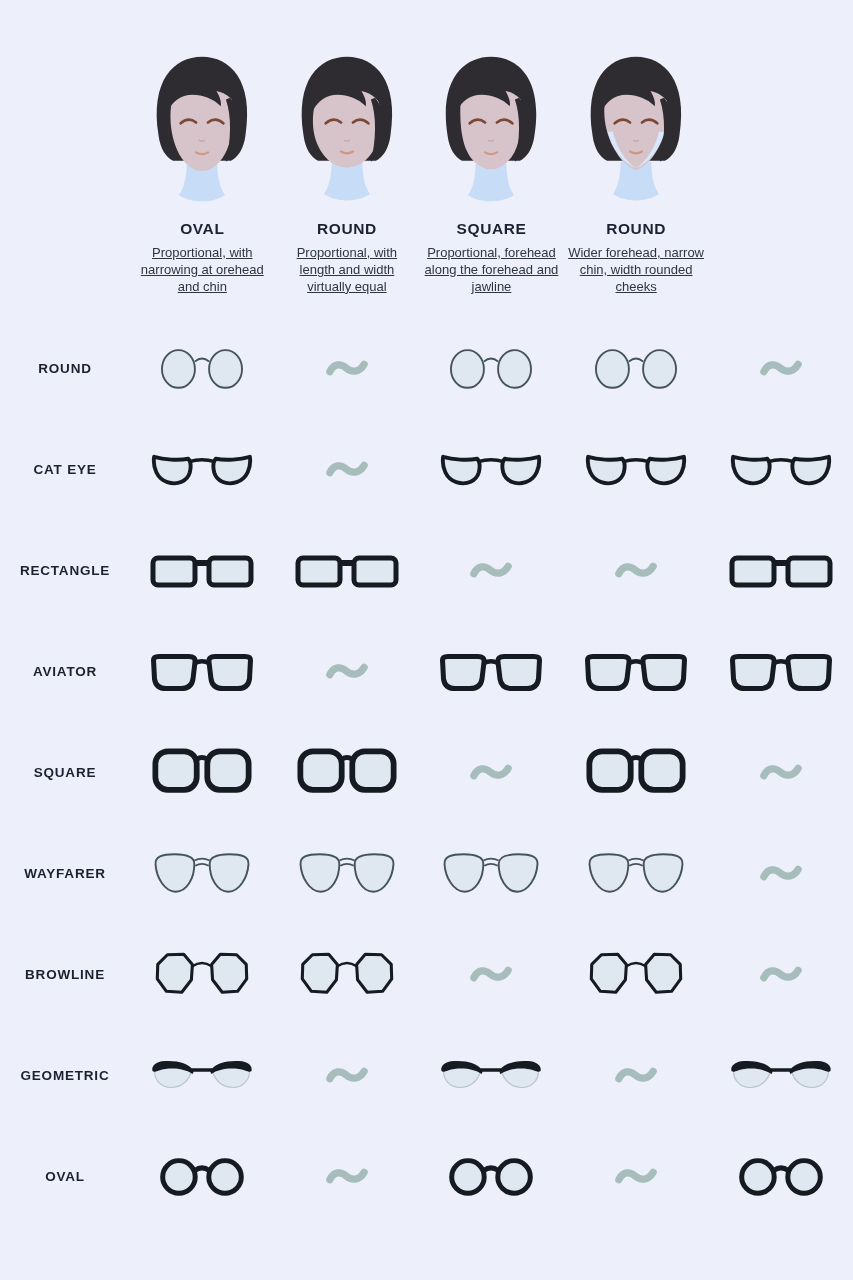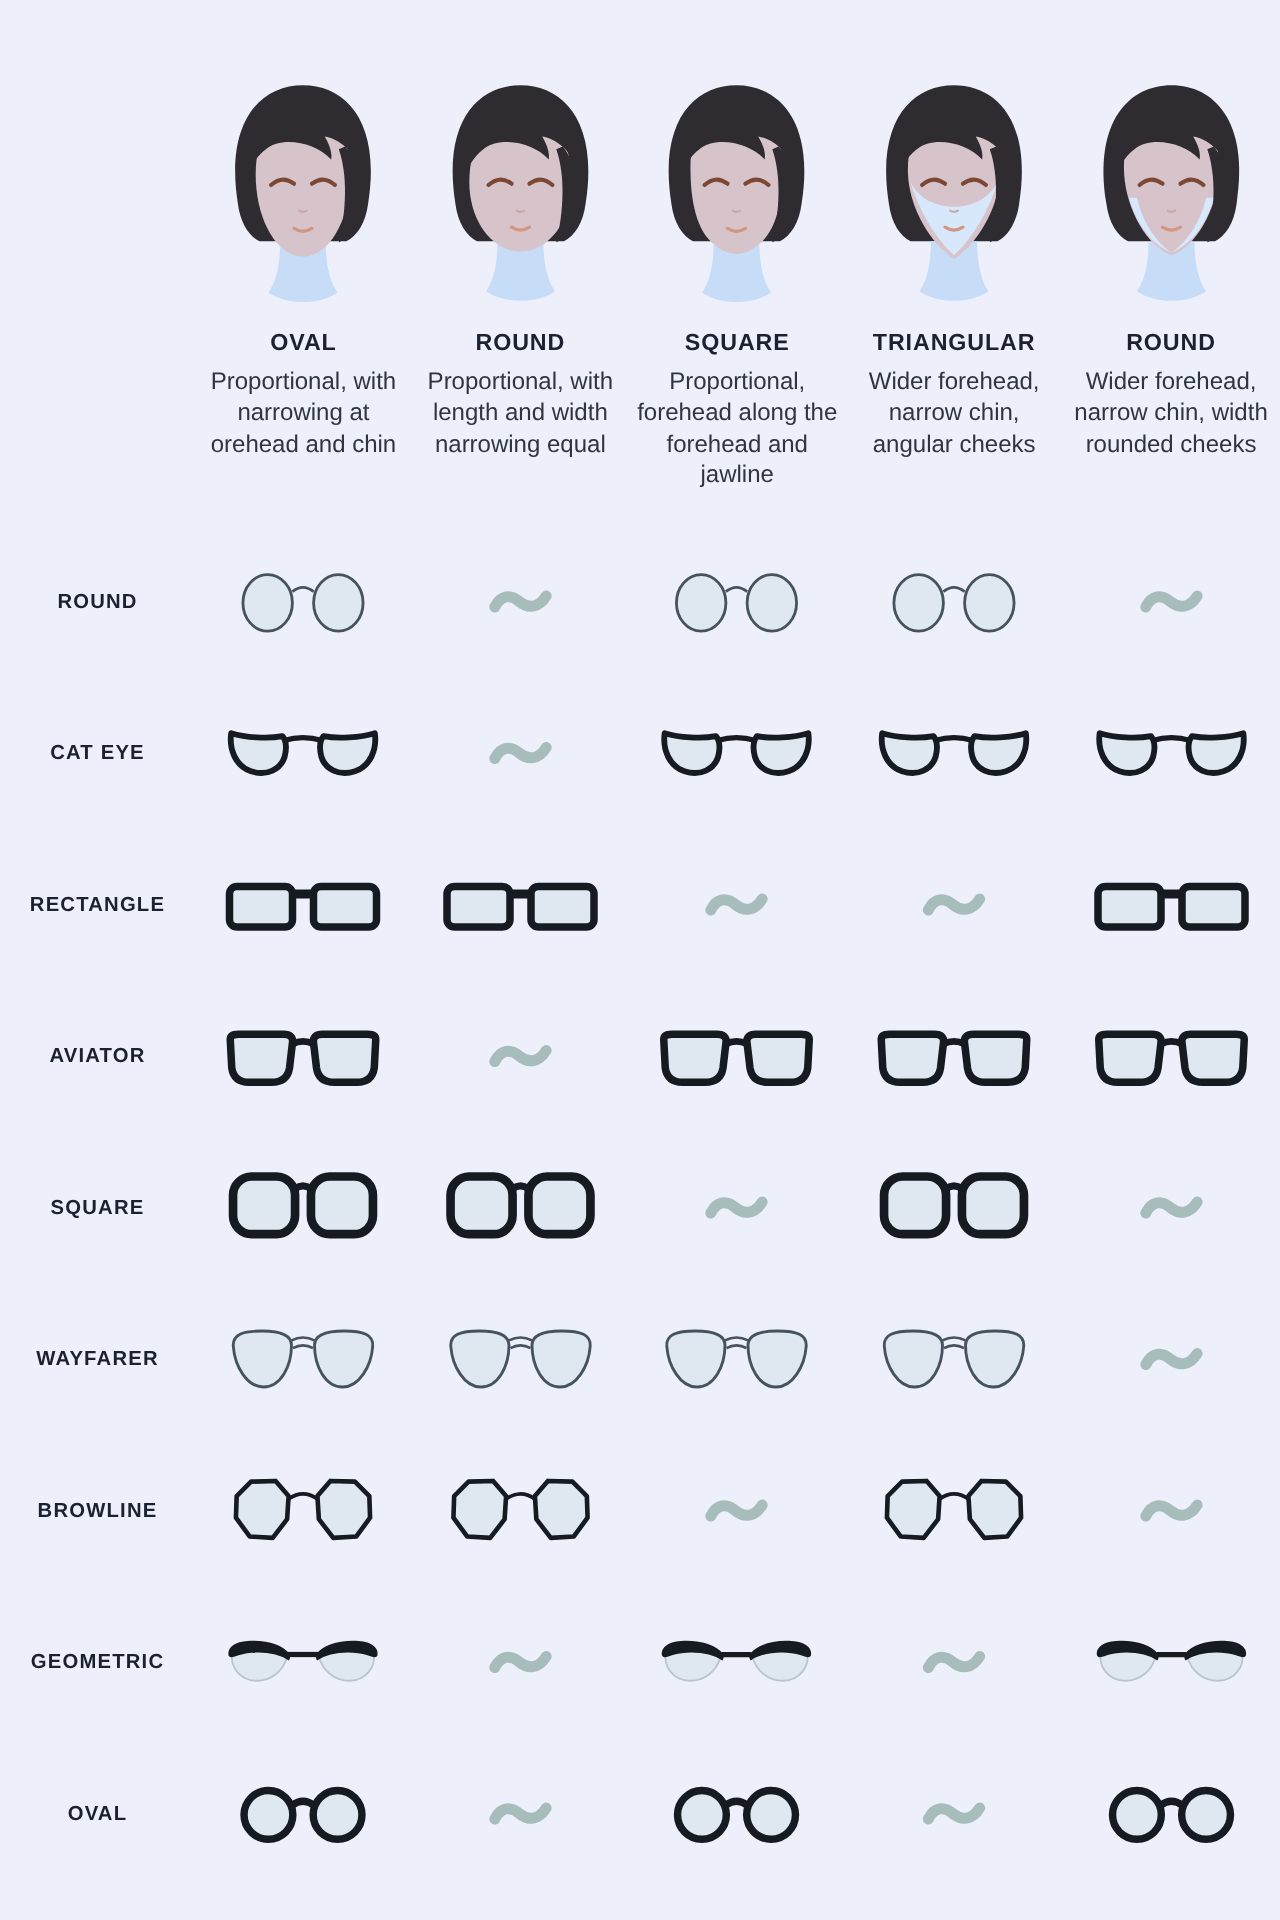--- a/index.html
+++ b/index.html
@@ -33,24 +33,25 @@
   .face-illustration{line-height:0;}
   .face-name{
     margin-top:8px;
     font-size:15.5px;
     font-weight:bold;
     letter-spacing:.6px;
     color:var(--label-text);
   }
   .face-desc{
     margin-top:7px;
-    font-size:16px;
+    font-size:13px;
     line-height:1.3;
     color:var(--desc-text);
     max-width:138px;
+    text-decoration:underline;
   }
   
   #matrix{margin-top:22px;}
   .g-row{
     display:grid;
     grid-template-columns:130px repeat(5,1fr);
     align-items:center;
     height:101px;
   }
   .row-label{
@@ -109,59 +110,41 @@
     <path class="skin-f" d="M75,30 C101,30 115,52 115,84 C115,114 97,138 75,138 C53,138 35,114 35,84 C35,52 49,30 75,30 Z"></path>
     <path class="hair-f" d="M30,84 C26,40 46,12 75,12 C104,12 124,38 121,76 C114,58 103,50 92,48 C96,55 98,61 97,66 C84,52 58,48 46,58 C38,64 33,73 30,84 Z"></path>
     <path class="hair-f" d="M108,56 C118,68 122,88 117,110 C114,122 108,128 103,131 C109,106 110,78 103,58 Z"></path>
     <path class="brow-s" stroke-width="3.2" stroke-linecap="round" d="M50,86 Q59,78 68,85"></path>
     <path class="brow-s" stroke-width="3.2" stroke-linecap="round" d="M82,85 Q91,78 100,86"></path>
     <path class="nose-s" stroke-width="1.6" stroke-linecap="round" d="M72,106 Q75,108 78,106"></path>
     <path class="mouth-s" stroke-width="2.6" stroke-linecap="round" d="M68,119 Q75,123.5 82,119"></path>
   </svg>
 </div>
     <div class="face-name">ROUND</div>
-    <div class="face-desc">Proportional, with length and width narrowing equal</div>
+    <div class="face-desc">Proportional, with length and width virtually equal</div>
   </div>
 
   <div class="face-col">
     <div class="face-illustration">
   <svg viewBox="0 0 150 190" width="128" height="162" aria-hidden="true">
     <path class="hair-f" d="M24,100 C14,36 42,8 75,8 C108,8 136,36 126,100 C124,116 117,126 109,130 L41,130 C33,126 26,116 24,100 Z"></path>
     <path class="collar-f" d="M57,133 L93,133 C93,148 96,162 102,170 C88,180 62,180 48,170 C54,162 57,148 57,133 Z"></path>
     <path class="skin-f" d="M75,30 C98,29 111,44 111,72 C111,100 106,122 92,133 C86,138 80,140 75,140 C70,140 64,138 58,133 C44,122 39,100 39,72 C39,44 52,29 75,30 Z"></path>
     <path class="hair-f" d="M30,84 C26,40 46,12 75,12 C104,12 124,38 121,76 C114,58 103,50 92,48 C96,55 98,61 97,66 C84,52 58,48 46,58 C38,64 33,73 30,84 Z"></path>
     <path class="hair-f" d="M108,56 C118,68 122,88 117,110 C114,122 108,128 103,131 C109,106 110,78 103,58 Z"></path>
     <path class="brow-s" stroke-width="3.2" stroke-linecap="round" d="M50,86 Q59,78 68,85"></path>
     <path class="brow-s" stroke-width="3.2" stroke-linecap="round" d="M82,85 Q91,78 100,86"></path>
     <path class="nose-s" stroke-width="1.6" stroke-linecap="round" d="M72,106 Q75,108 78,106"></path>
     <path class="mouth-s" stroke-width="2.6" stroke-linecap="round" d="M68,120 Q75,124.5 82,120"></path>
   </svg>
 </div>
     <div class="face-name">SQUARE</div>
     <div class="face-desc">Proportional, forehead along the forehead and jawline</div>
   </div>
 
-  <div class="face-col">
-    <div class="face-illustration">
-  <svg viewBox="0 0 150 190" width="128" height="162" aria-hidden="true">
-    <path class="hair-f" d="M24,100 C14,36 42,8 75,8 C108,8 136,36 126,100 C124,116 117,126 109,130 L41,130 C33,126 26,116 24,100 Z"></path>
-    <path class="collar-f" d="M57,130 L93,130 C93,146 96,161 102,169 C88,179 62,179 48,169 C54,161 57,146 57,130 Z"></path>
-    <path class="skin-f" d="M75,30 C100,30 112,49 111,77 C110,103 95,130 75,144 C55,130 40,103 39,77 C38,49 50,30 75,30 Z"></path>
-    <path class="shade-f" d="M41,84 C48,106 59,126 75,141 C91,126 102,106 109,84 C102,97 89,103 75,103 C61,103 48,97 41,84 Z"></path>
-    <path class="hair-f" d="M30,84 C26,40 46,12 75,12 C104,12 124,38 121,76 C114,58 103,50 92,48 C96,55 98,61 97,66 C84,52 58,48 46,58 C38,64 33,73 30,84 Z"></path>
-    <path class="hair-f" d="M108,56 C118,68 122,88 117,110 C114,122 108,128 103,131 C109,106 110,78 103,58 Z"></path>
-    <path class="brow-s" stroke-width="3.2" stroke-linecap="round" d="M50,86 Q59,78 68,85"></path>
-    <path class="brow-s" stroke-width="3.2" stroke-linecap="round" d="M82,85 Q91,78 100,86"></path>
-    <path class="nose-s" stroke-width="1.6" stroke-linecap="round" d="M72,106 Q75,108 78,106"></path>
-    <path class="mouth-s" stroke-width="2.6" stroke-linecap="round" d="M68,119 Q75,123.5 82,119"></path>
-  </svg>
-</div>
-    <div class="face-name">TRIANGULAR</div>
-    <div class="face-desc">Wider forehead, narrow chin, angular cheeks</div>
-  </div>
 
   <div class="face-col">
     <div class="face-illustration">
   <svg viewBox="0 0 150 190" width="128" height="162" aria-hidden="true">
     <path class="hair-f" d="M24,100 C14,36 42,8 75,8 C108,8 136,36 126,100 C124,116 117,126 109,130 L41,130 C33,126 26,116 24,100 Z"></path>
     <path class="collar-f" d="M57,131 L93,131 C93,147 96,161 102,169 C88,179 62,179 48,169 C54,161 57,147 57,131 Z"></path>
     <path class="skin-f" d="M75,28 C102,28 114,49 112,78 C110,106 94,134 75,141 C56,134 40,106 38,78 C36,49 48,28 75,28 Z"></path>
     <path class="shade-f" d="M42,96 C47,116 59,132 75,139 C62,130 52,114 48,96 Z"></path>
     <path class="shade-f" d="M108,96 C103,116 91,132 75,139 C88,130 98,114 102,96 Z"></path>
     <path class="hair-f" d="M30,84 C26,40 46,12 75,12 C104,12 124,38 121,76 C114,58 103,50 92,48 C96,55 98,61 97,66 C84,52 58,48 46,58 C38,64 33,73 30,84 Z"></path>

